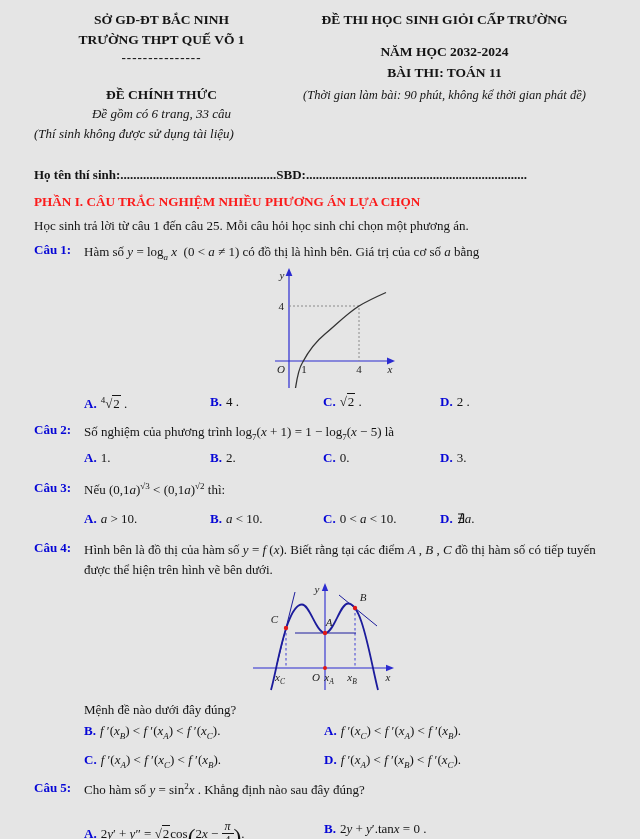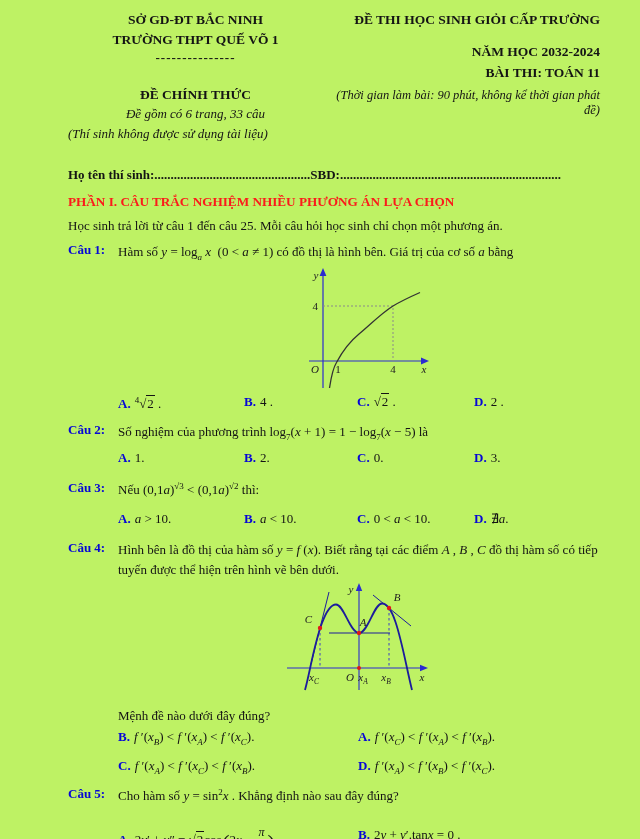--- a/index.html
+++ b/index.html
@@ -1,38 +1,38 @@
 <!DOCTYPE html>
 <html><head>
 <meta charset="utf-8">
 <style>
   html,body{margin:0;padding:0;background:#fff}
-  .page{width:640px;height:839px;box-sizing:border-box;padding:10px 40px 0 68px;
+  .page{width:640px;height:839px;box-sizing:border-box;padding:10px 40px 0 34px;
         font-family:"Liberation Serif",serif;font-size:13px;color:#141414;
-        position:relative;overflow:hidden;background:#bef264}
+        position:relative;overflow:hidden;background:#e5e5e5}
   
   .header{display:flex}
   .h-left{width:255px;text-align:center}
   .h-left .ln{font-weight:bold;font-size:13.5px;line-height:1.5}
   .divider{font-weight:bold;line-height:1.1;letter-spacing:1px}
   .official{font-weight:bold;margin-top:22px;font-size:13.5px}
   .pages{font-style:italic;margin-top:3px}
-  .h-right{flex:1;text-align:right}
+  .h-right{flex:1;text-align:center}
   .h-right .ln{font-weight:bold;font-size:13.5px;line-height:1.5}
   .yr{margin-top:12px}
   .tm{font-style:italic;font-weight:normal;font-size:12.5px;margin-top:5px}
   .materials{text-align:left;font-style:italic;margin-top:4px}
   .candidate{margin-top:25px;font-weight:bold;white-space:nowrap;overflow:hidden}
   .section-title{color:#fb1b1b;font-weight:bold;margin-top:11px;font-size:13.2px}
   .instruction{margin-top:8px}
   
   .q{margin-top:8px;display:flex}
   .qlabel{color:#0606d6;font-weight:bold;flex:0 0 50px}
   .qtext{flex:1;line-height:1.55}
-  .subq{padding-left:50px;margin-top:16px}
+  .subq{padding-left:50px;margin-top:10px}
   .opts4{display:grid;grid-template-columns:126px 113px 117px auto;padding-left:50px;margin-top:5px}
   .opts2{display:grid;grid-template-columns:240px auto;padding-left:50px;margin-top:4px;row-gap:8px}
   .ol{color:#0606d6;font-weight:bold;margin-right:4px}
   .opt{line-height:1.45}
   sub{font-size:9px}
   sup{font-size:9px}
   .ovl{border-top:1px solid #141414;padding:0 1px}
   .frac{display:inline-block;vertical-align:-0.5em;text-align:center;line-height:1.05;font-size:12px}
   .frac .num{display:block;border-bottom:1px solid #141414;padding:0 3px}
   .frac .den{display:block}

